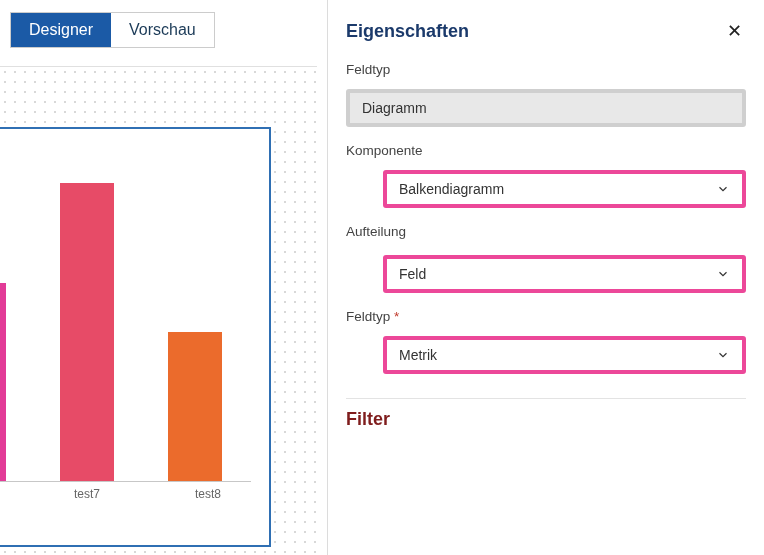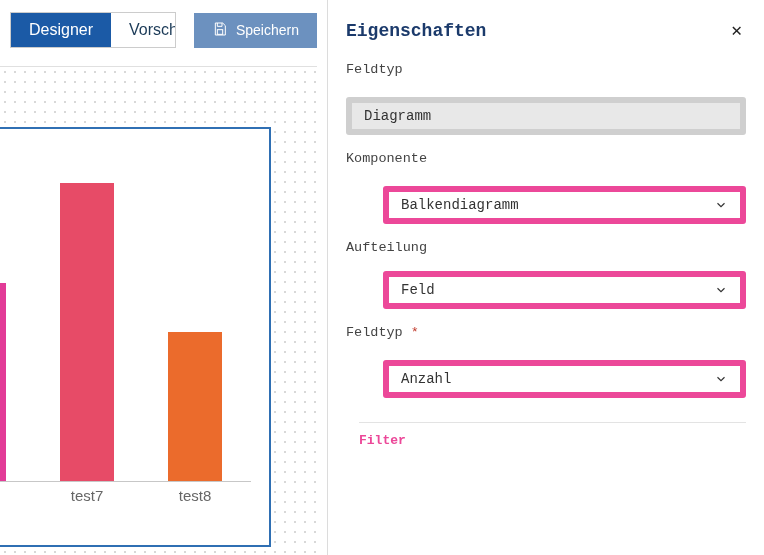--- a/index.html
+++ b/index.html
@@ -100,57 +100,56 @@
     font-size: 13px;
   }
   .xticks {
     position: absolute;
     left: 22px; right: 18px;
     bottom: 38px;
     height: 20px;
   }
   .tick {
     position: absolute;
-    font-size: 15px;
+    font-size: 12px;
     color: #666;
     transform: translateX(-50%);
   }
   .right {
     flex: 1;
     border-left: 1px solid #dcdcdc;
     padding: 10px 18px 4px 18px;
     overflow: hidden;
     display: flex;
     flex-direction: column;
-    font-family: Liberation Mono, monospace;
   }
   .panel-head {
     display: flex;
     justify-content: space-between;
     align-items: center;
     padding: 8px 0 18px 0;
   }
   .panel-title {
     color: #1b3a6b;
     font-size: 18px;
     font-weight: 600;
   }
   .close-btn {
     cursor: pointer;
     font-size: 18px;
     line-height: 1;
     padding: 4px;
     color: #222;
   }
   .form { display: flex; flex-direction: column; gap: 16px; }
-  .fieldgroup { display: flex; flex-direction: column; gap: 20px; }
+  .fieldgroup { display: flex; flex-direction: column; gap: 12px; }
   .label { font-size: 13.5px; color: #444; }
   .req::after { content: " *"; color: #c0392b; }
   .control {
-    border: 6px solid #ec4899;
+    border: 4px solid #ec4899;
     border-radius: 3px;
     height: 38px;
     display: flex;
     align-items: center;
     padding: 0 12px;
     font-size: 14px;
     color: #333;
     background: #fff;
     position: relative;
   }
@@ -172,68 +171,57 @@
     height: 100%;
     border-left: 1px solid #b9b9b9;
     display: flex;
     align-items: center;
     justify-content: center;
     cursor: pointer;
   }
   .fieldpick-btn svg { width: 16px; height: 14px; stroke: #333; stroke-width: 1.5; fill: #333; }
   .filter-head {
     margin-top: 8px;
-    font-size: 13px;
+    font-size: 18px;
     font-weight: 600;
-    color: #ec4899;
+    color: #7f1d1d;
     border-top: 1px solid #e3e3e3;
     padding-top: 10px;
-    margin-left: 13px;
   }
 </style>
 </head>
 <body>
 
 <div class="app">
   <div class="left">
     <div class="toolbar">
       <div class="tabgroup">
         <div class="tab active">Designer</div>
         <div class="tab">Vorschau</div>
       </div>
-      <button class="save-btn">
-        <span>
-          <svg viewBox="0 0 24 24">
-              <path d="M5 3h11l4 4v14H5z"></path>
-              <path d="M8 3v5h7V3"></path>
-              <rect x="8" y="13" width="8" height="7"></rect>
-            </svg>
-        </span>
-        <span>Speichern</span>
-      </button>
     </div>
 
     <div class="canvas">
       <div class="dotpad"></div>
       <div class="chartbox">
         <div class="plotarea">
           <div class="bar" style="left:-36px;height:198px;background:#E23B97;">
             <div class="barlabel" style="top:6px;text-align:right;padding-right:6px">0</div>
           </div>
           <div class="bar" style="left:72px;height:298px;background:#E74B67;">
             <div class="barlabel">60</div>
           </div>
           <div class="bar" style="left:180px;height:149px;background:#EB6B2C;">
             <div class="barlabel">30</div>
           </div>
         </div>
         <div class="xticks">
 
           <div class="tick" style="left:99px">test7</div>
-          <div class="tick" style="left:207px">test8</div>
+          <div class="tick" style="left:220px">test8</div>
         </div>
       </div>
     </div>
   </div>
 
   <div class="right">
     <div class="panel-head">
       <div class="panel-title">Eigenschaften</div>
       <div class="close-btn">✕</div>
     </div>
@@ -269,21 +257,21 @@
           <span class="spacer"></span>
           <span class="chev"><svg viewBox="0 0 24 24">
                 <polyline points="6 9 12 15 18 9"></polyline>
               </svg></span>
         </div>
       </div>
 
       <div class="fieldgroup">
         <div class="label req">Feldtyp</div>
         <div class="control select">
-          <span>Anzahl</span>
+          <span>Metrik</span>
           <span class="spacer"></span>
           <span class="chev"><svg viewBox="0 0 24 24">
                 <polyline points="6 9 12 15 18 9"></polyline>
               </svg></span>
         </div>
       </div>
 
       <div class="filter-head">Filter</div>
 
     </div>

